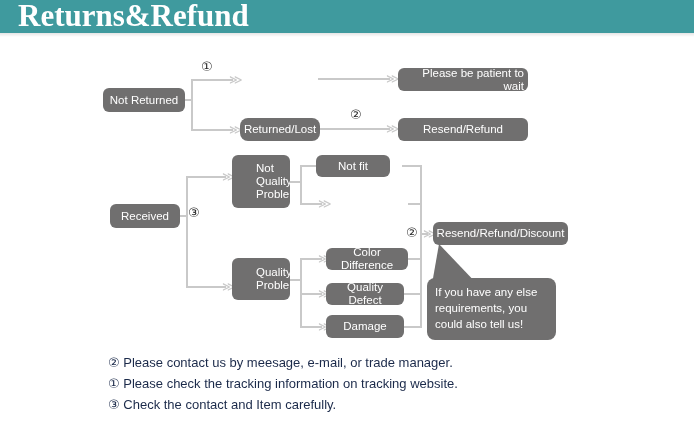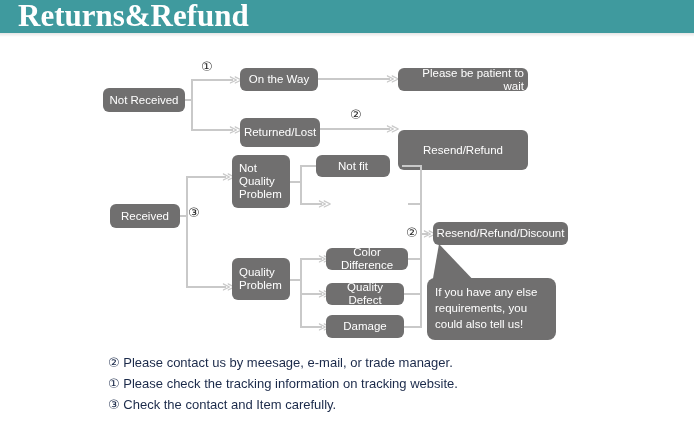--- a/index.html
+++ b/index.html
@@ -43,21 +43,21 @@
     align-items:center;
     justify-content:center;
     text-align:center;
     box-sizing:border-box;
     padding:2px 4px;
     white-space:pre-line;
   }
   .node.multiline{
     justify-content:flex-start;
     text-align:left;
-    padding-left:7px;
+    padding-left:24px;
   }
 
   
   .ln{position:absolute;background:#c9c9c9;}
   .ln.h{height:2px;}
   .ln.v{width:2px;}
 
   
   .arrow{
     position:absolute;
@@ -104,42 +104,41 @@
 </head>
 <body>
 
 <div id="page">
 
   <div class="banner">
     <div class="banner-title">Returns&amp;Refund</div>
   </div>
   <div class="banner-shadow"></div>
 
-  <div class="node" style="left:103px;top:88px;width:82px;height:24px;">Not Received</div>
+  <div class="node" style="left:103px;top:88px;width:82px;height:24px;">Not Returned</div>
 
   <div class="ln h" style="left:185px;top:99px;width:8px;"></div>
   <div class="ln v" style="left:191px;top:79px;height:52px;"></div>
   <div class="ln h" style="left:191px;top:79px;width:42px;"></div>
   <div class="ln h" style="left:191px;top:129px;width:42px;"></div>
   <div class="arrow" style="left:229px;top:73px;">≫</div>
   <div class="arrow" style="left:229px;top:123px;">≫</div>
 
   <div class="marker" style="left:201px;top:60px;">①</div>
 
-  <div class="node" style="left:240px;top:68px;width:78px;height:23px;">On the Way</div>
-  <div class="node" style="left:240px;top:118px;width:80px;height:29px;">Returned/Lost</div>
+  <div class="node" style="left:240px;top:118px;width:80px;height:23px;border-radius:8px;">Returned/Lost</div>
 
   <div class="ln h" style="left:318px;top:78px;width:72px;"></div>
   <div class="arrow" style="left:386px;top:72px;">≫</div>
   <div class="node" style="left:398px;top:68px;width:130px;height:23px;text-align:right;">Please be patient to wait</div>
 
   <div class="ln h" style="left:320px;top:128px;width:70px;"></div>
   <div class="arrow" style="left:386px;top:122px;">≫</div>
   <div class="marker" style="left:350px;top:108px;">②</div>
-  <div class="node" style="left:398px;top:130px;width:130px;height:40px;">Resend/Refund</div>
+  <div class="node" style="left:398px;top:118px;width:130px;height:23px;">Resend/Refund</div>
 
   <div class="node" style="left:110px;top:204px;width:70px;height:24px;">Received</div>
 
   <div class="ln h" style="left:180px;top:215px;width:8px;"></div>
   <div class="ln v" style="left:186px;top:176px;height:112px;"></div>
   <div class="ln h" style="left:186px;top:176px;width:40px;"></div>
   <div class="ln h" style="left:186px;top:286px;width:40px;"></div>
   <div class="arrow" style="left:222px;top:170px;">≫</div>
   <div class="arrow" style="left:222px;top:280px;">≫</div>
 

